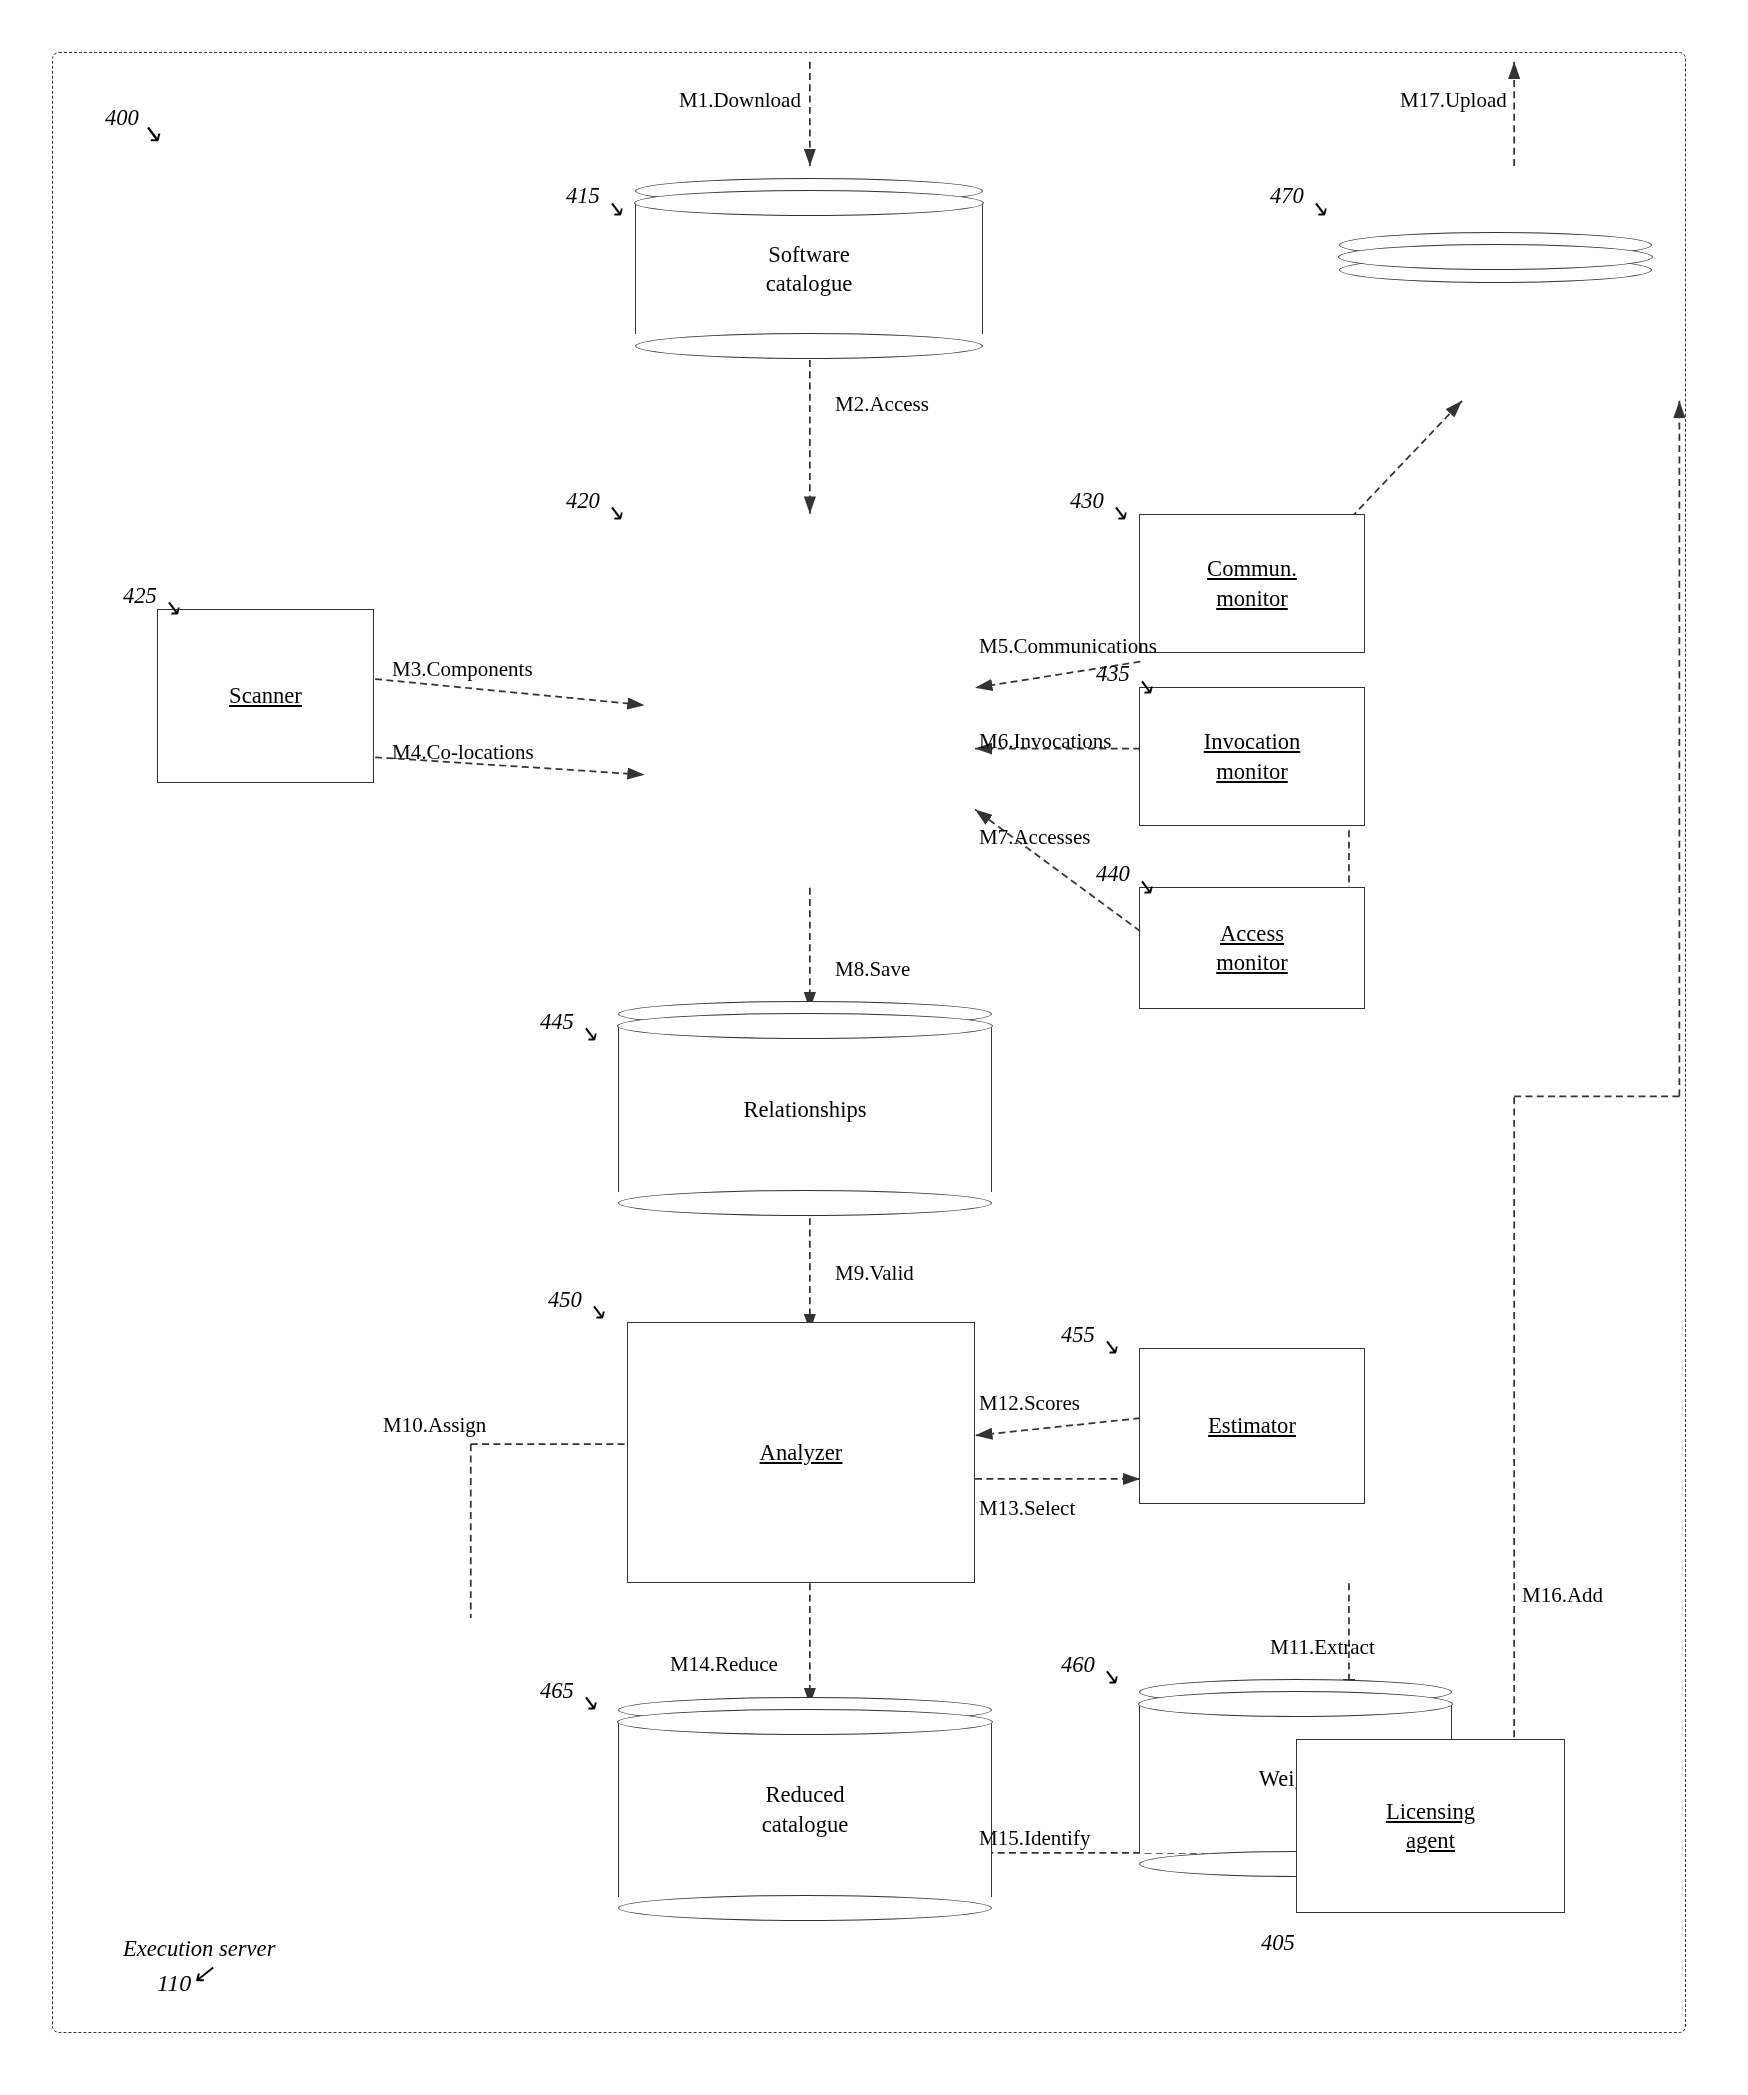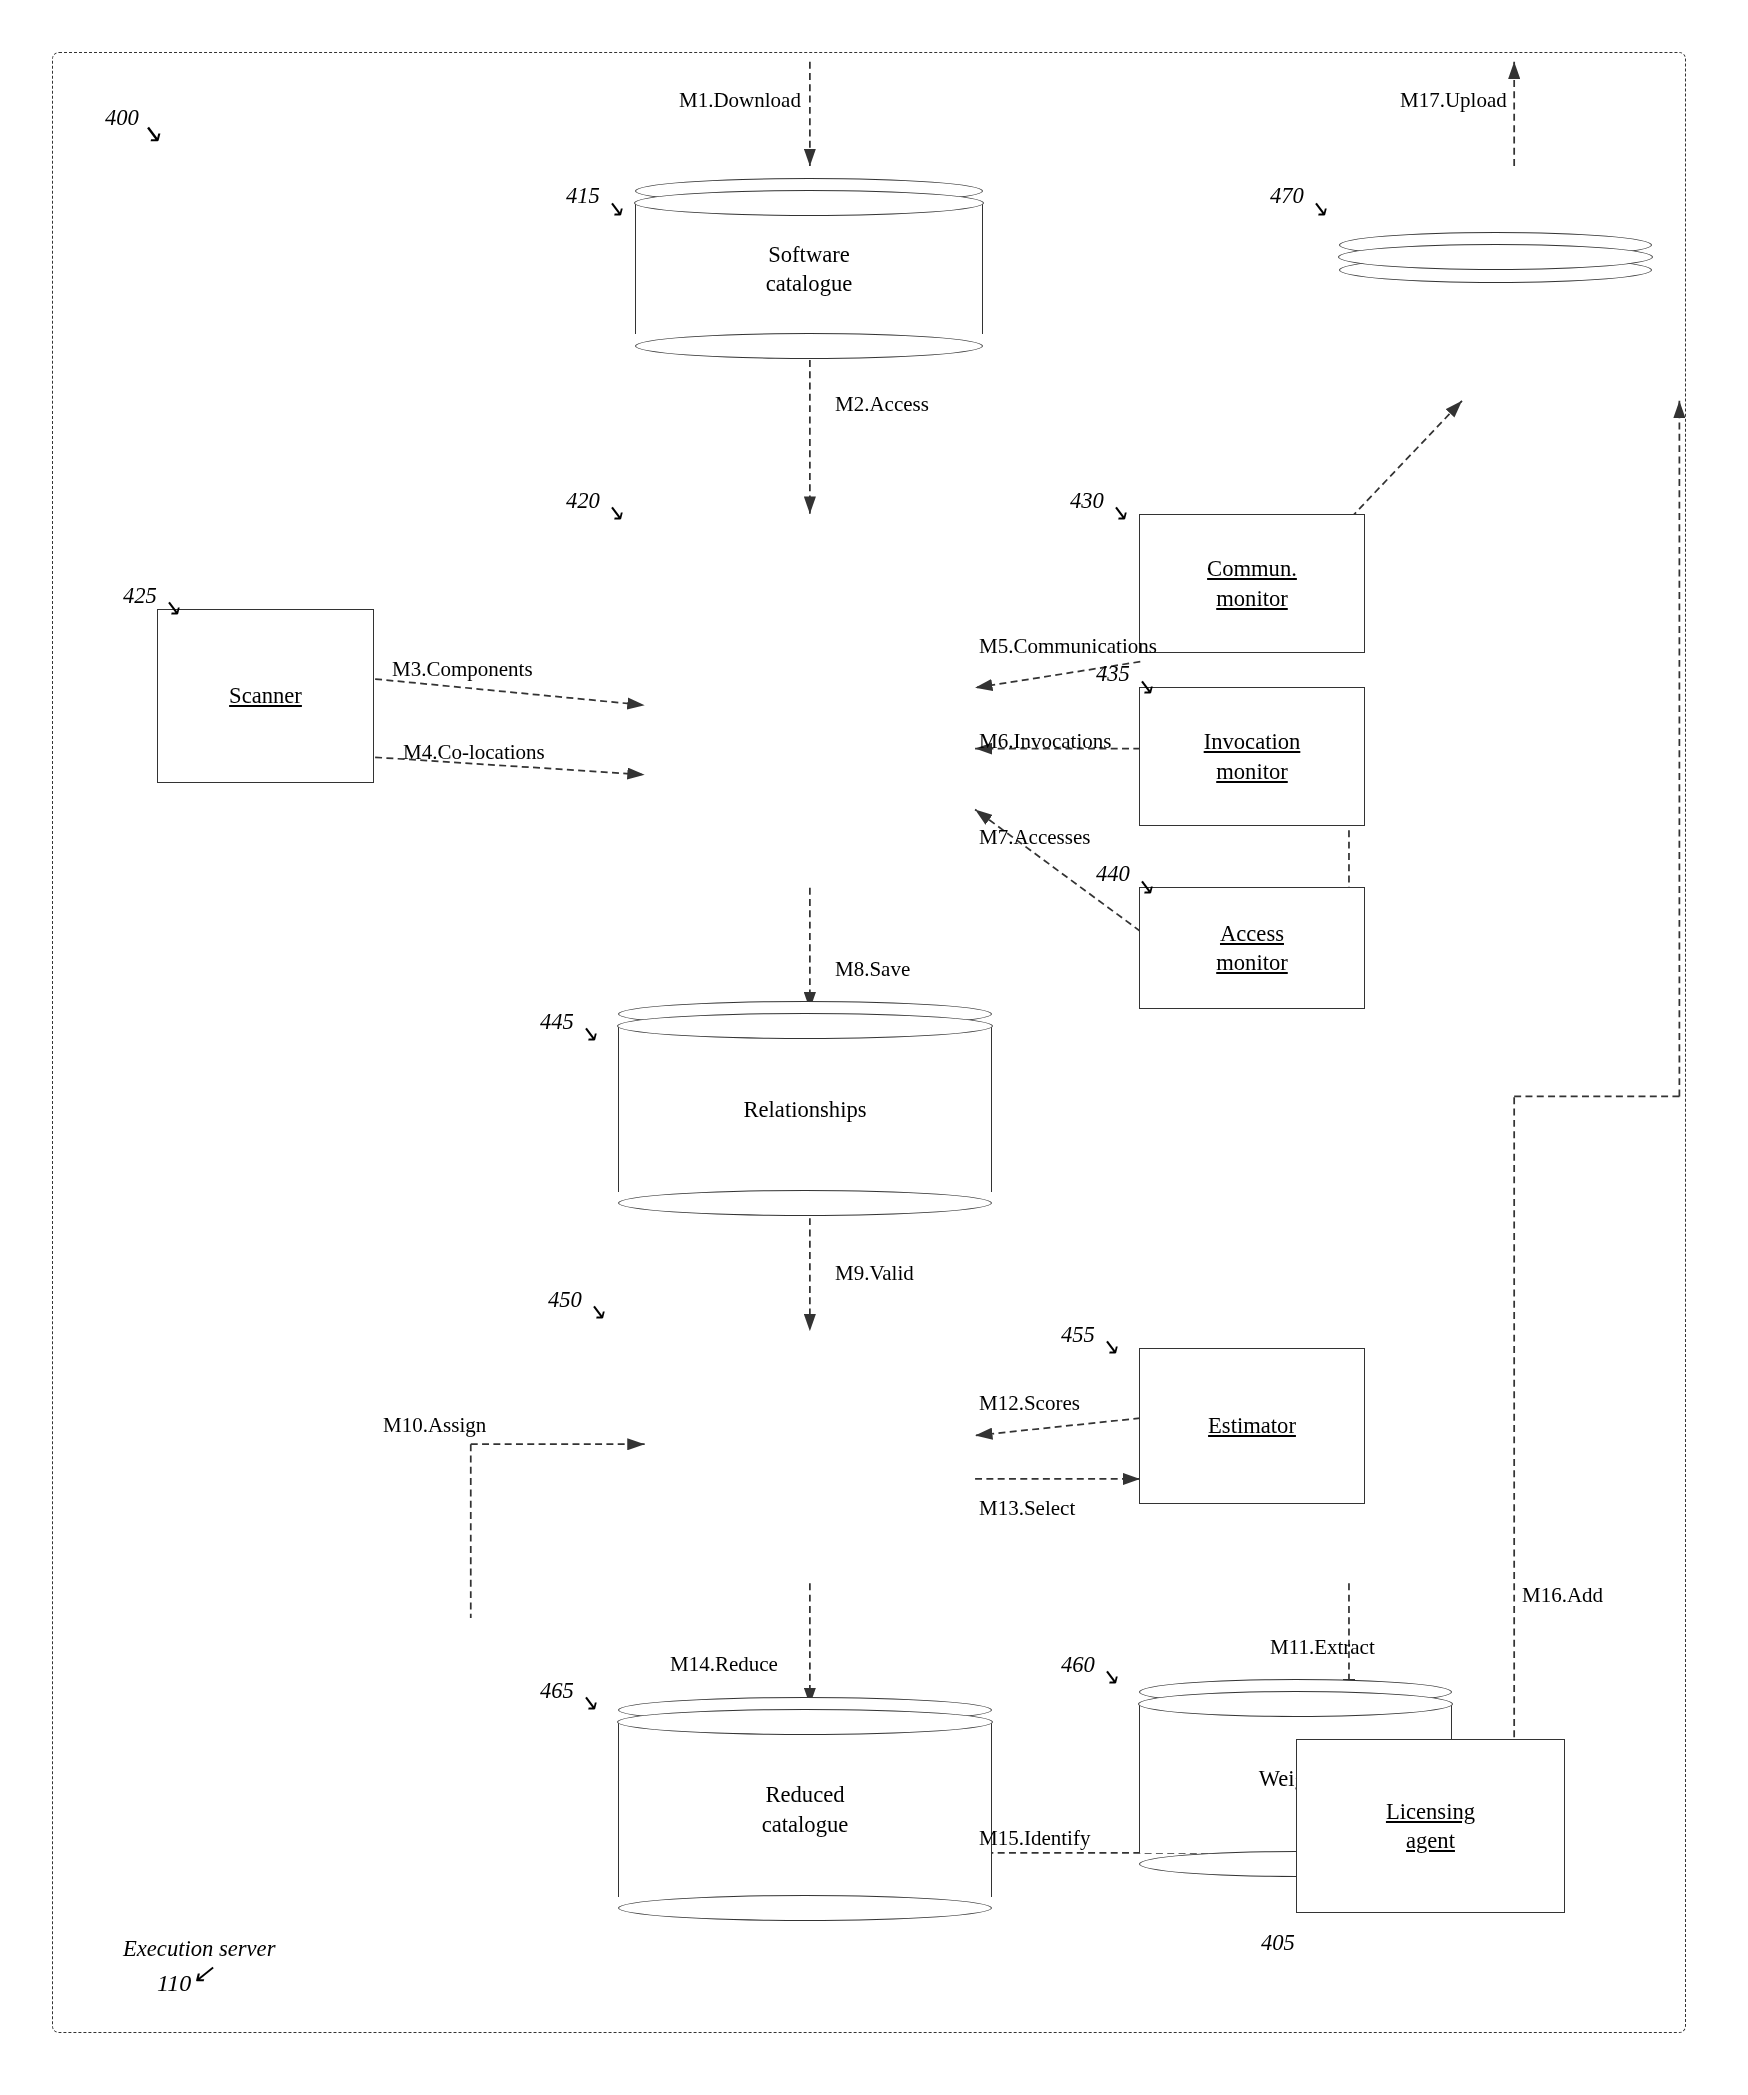--- a/index.html
+++ b/index.html
@@ -205,20 +205,23 @@
   <div class="cylinder" style="left: 565px; top: 947px; width: 374px; height: 217px;">
     <div class="cylinder-top" style="position:relative;">
       <div class="cylinder-top-inner"></div>
     </div>
     <div class="cylinder-body" style="height: 165px; padding: 8.7px;">
       <span>Relationships</span>
     </div>
     <div class="cylinder-bottom"></div>
   </div>
 
+  <div class="box" style="left: 574px; top: 1269px; width: 348px; height: 261px;">
+    <span>Analyzer</span>
+  </div>
 
   <div class="box" style="left: 1086px; top: 1295px; width: 226px; height: 156px;">
     <span>Estimator</span>
   </div>
 
   <div class="cylinder" style="left: 1086px; top: 1625px; width: 313px; height: 200px;">
     <div class="cylinder-top" style="position:relative;">
       <div class="cylinder-top-inner"></div>
     </div>
     <div class="cylinder-body" style="height: 148px; padding: 8.7px;">
@@ -278,21 +281,21 @@
   <span class="ref-num" style="top: 1610px; left: 1047px;">↘</span>
 
   <span class="ref-num" style="top: 1625px; left: 487px;">465</span>
   <span class="ref-num" style="top: 1636px; left: 526px;">↘</span>
 
   <span class="ref-num" style="top: 1877px; left: 1208px;">405</span>
 
   <span class="msg-label" style="top: 35px; left: 626px;">M1.Download</span>
   <span class="msg-label" style="top: 339px; left: 782px;">M2.Access</span>
   <span class="msg-label" style="top: 604px; left: 339px;">M3.Components</span>
-  <span class="msg-label" style="top: 687px; left: 339px; margin-left: 11px;">M4.Co-locations</span>
+  <span class="msg-label" style="top: 687px; left: 339px;">M4.Co-locations</span>
   <span class="msg-label" style="top: 581px; left: 926px;">M5.Communications</span>
   <span class="msg-label" style="top: 676px; left: 926px;">M6.Invocations</span>
   <span class="msg-label" style="top: 772px; left: 926px;">M7.Accesses</span>
   <span class="msg-label" style="top: 904px; left: 782px;">M8.Save</span>
   <span class="msg-label" style="top: 1208px; left: 782px;">M9.Valid</span>
   <span class="msg-label" style="top: 1360px; left: 330px;">M10.Assign</span>
   <span class="msg-label" style="top: 1582px; left: 1217px;">M11.Extract</span>
   <span class="msg-label" style="top: 1338px; left: 926px;">M12.Scores</span>
   <span class="msg-label" style="top: 1443px; left: 926px;">M13.Select</span>
   <span class="msg-label" style="top: 1599px; left: 617px;">M14.Reduce</span>

